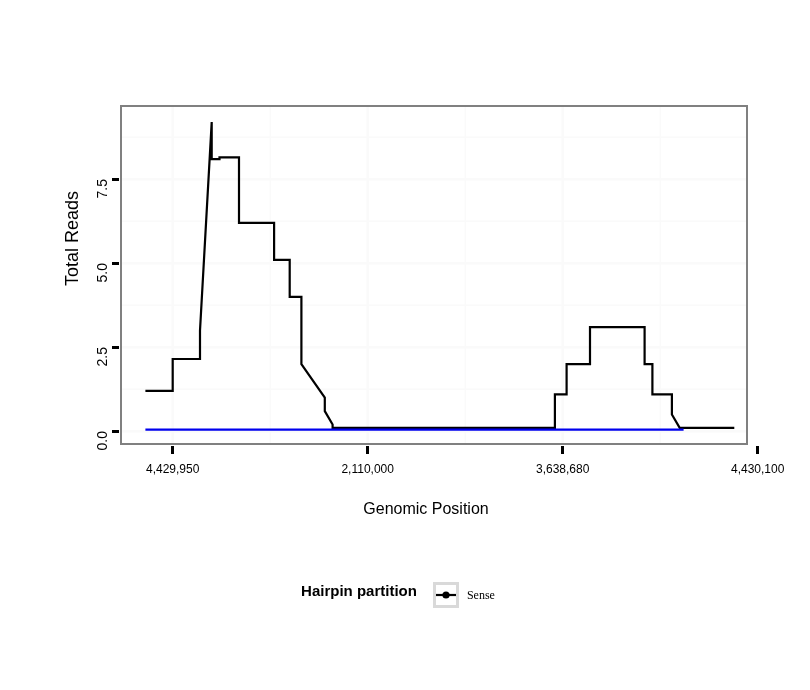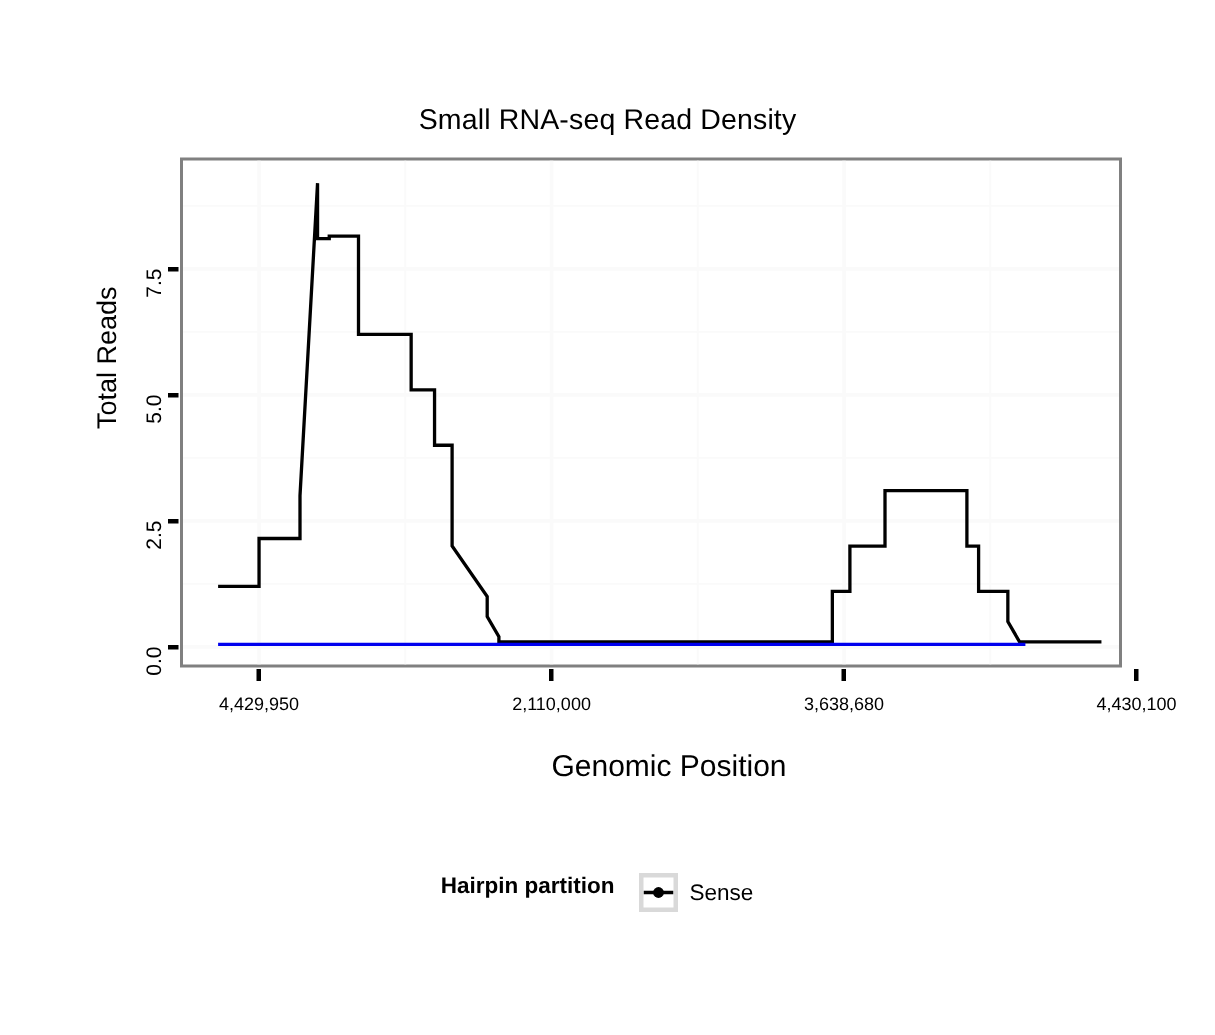--- a/index.html
+++ b/index.html
@@ -51,25 +51,25 @@
     left: -18px;
     top: 228px;
     width: 180px;
     text-align: center;
     font-size: 18px;
     transform: rotate(-90deg);
     transform-origin: center center;
   }
   .x-axis-title {
     position: absolute;
-    left: 132px;
+    left: 112px;
     top: 500px;
     width: 628px;
     text-align: center;
-    font-size: 20px;
+    font-size: 16px;
   }
   .y-tick-label {
     position: absolute;
     right: 0;
     width: 40px;
     text-align: right;
     font-size: 14px;
     transform: rotate(-90deg);
     transform-origin: right center;
   }
@@ -125,29 +125,29 @@
     height: 26px;
     background: #ffffff;
     border: 3px solid #d9d9d9;
     box-sizing: border-box;
     display: flex;
     align-items: center;
     justify-content: center;
     margin-right: 8px;
   }
   .legend-label {
-    font-size: 15px;
+    font-size: 12px;
+    font-family: Liberation Serif, serif;
   }
 </style>
 </head>
 <body>
 
 <div id="chart-root">
 
-  <div class="chart-title">Small RNA-seq Read Density</div>
 
   <div class="panel">
     <svg class="plot-svg" id="plot-svg" width="624" height="336" viewBox="0 0 624 336">
       <g id="grid-layer">
           <line x1="0" y1="324.24" x2="624" y2="324.24" stroke="#fafafa" stroke-width="2.4"></line>
           <line x1="0" y1="240.24" x2="624" y2="240.24" stroke="#fafafa" stroke-width="2.4"></line>
           <line x1="0" y1="156.24000000000004" x2="624" y2="156.24000000000004" stroke="#fafafa" stroke-width="2.4"></line>
           <line x1="0" y1="72.24000000000001" x2="624" y2="72.24000000000001" stroke="#fafafa" stroke-width="2.4"></line>
           <line x1="50.7" y1="0" x2="50.7" y2="336" stroke="#fafafa" stroke-width="2.4"></line>
           <line x1="245.7" y1="0" x2="245.7" y2="336" stroke="#fafafa" stroke-width="2.4"></line>

